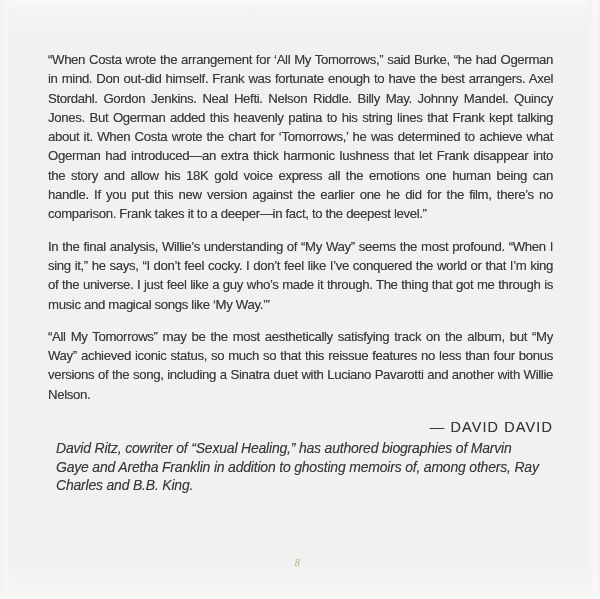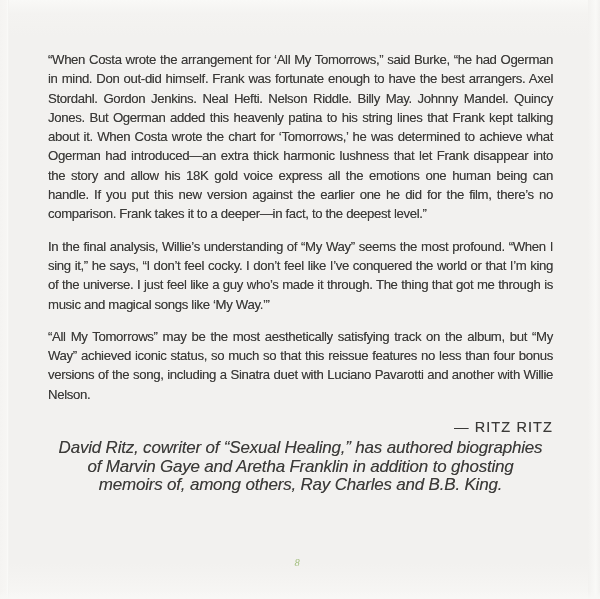--- a/index.html
+++ b/index.html
@@ -63,25 +63,24 @@
     font-size: 14.5px;
     line-height: 19px;
     letter-spacing: 1.1px;
     text-align: right;
     color: #3b3a38;
     text-shadow: 0 0 0.5px rgba(59, 58, 56, 0.55);
   }
   .credit {
     margin: 2px 0 0 0;
     padding: 0 8px;
-    font-size: 17px;
+    font-size: 14px;
     line-height: 18.6px;
     letter-spacing: -0.2px;
     font-style: italic;
-    text-align: center;
     color: #3b3a38;
     text-shadow: 0 0 0.5px rgba(59, 58, 56, 0.5);
   }
   .page-number {
     position: absolute;
     left: 0;
     right: 6px;
     top: 557px;
     text-align: center;
     font-family: "Liberation Serif", serif;
@@ -96,19 +95,19 @@
 <div class="page">
 
   <div class="edge-left"></div>
   <div class="edge-right"></div>
   <div class="edge-bottom"></div>
 
   <div class="content">
     <p class="body-text">“When Costa wrote the arrangement for ‘All My Tomorrows,” said Burke, “he had Ogerman in mind. Don out-did himself. Frank was fortunate enough to have the best arrangers. Axel Stordahl. Gordon Jenkins. Neal Hefti. Nelson Riddle. Billy May. Johnny Mandel. Quincy Jones. But Ogerman added this heavenly patina to his string lines that Frank kept talking about it. When Costa wrote the chart for ‘Tomorrows,’ he was determined to achieve what Ogerman had introduced—an extra thick harmonic lushness that let Frank disappear into the story and allow his 18K gold voice express all the emotions one human being can handle. If you put this new version against the earlier one he did for the film, there’s no comparison. Frank takes it to a deeper—in fact, to the deepest level.”</p>
     <p class="body-text">In the final analysis, Willie’s understanding of “My Way” seems the most profound. “When I sing it,” he says, “I don’t feel cocky. I don’t feel like I’ve conquered the world or that I’m king of the universe. I just feel like a guy who’s made it through. The thing that got me through is music and magical songs like ‘My Way.’”</p>
     <p class="body-text">“All My Tomorrows” may be the most aesthetically satisfying track on the album, but “My Way” achieved iconic status, so much so that this reissue features no less than four bonus versions of the song, including a Sinatra duet with Luciano Pavarotti and another with Willie Nelson.</p>
-    <p class="attribution">— RITZ RITZ</p>
+    <p class="attribution">— DAVID DAVID</p>
     <p class="credit">David Ritz, cowriter of “Sexual Healing,” has authored biographies of Marvin Gaye and Aretha Franklin in addition to ghosting memoirs of, among others, Ray Charles and B.B. King.</p>
   </div>
 
   <div class="page-number">8</div>
 
 </div>
 
 </body></html>

